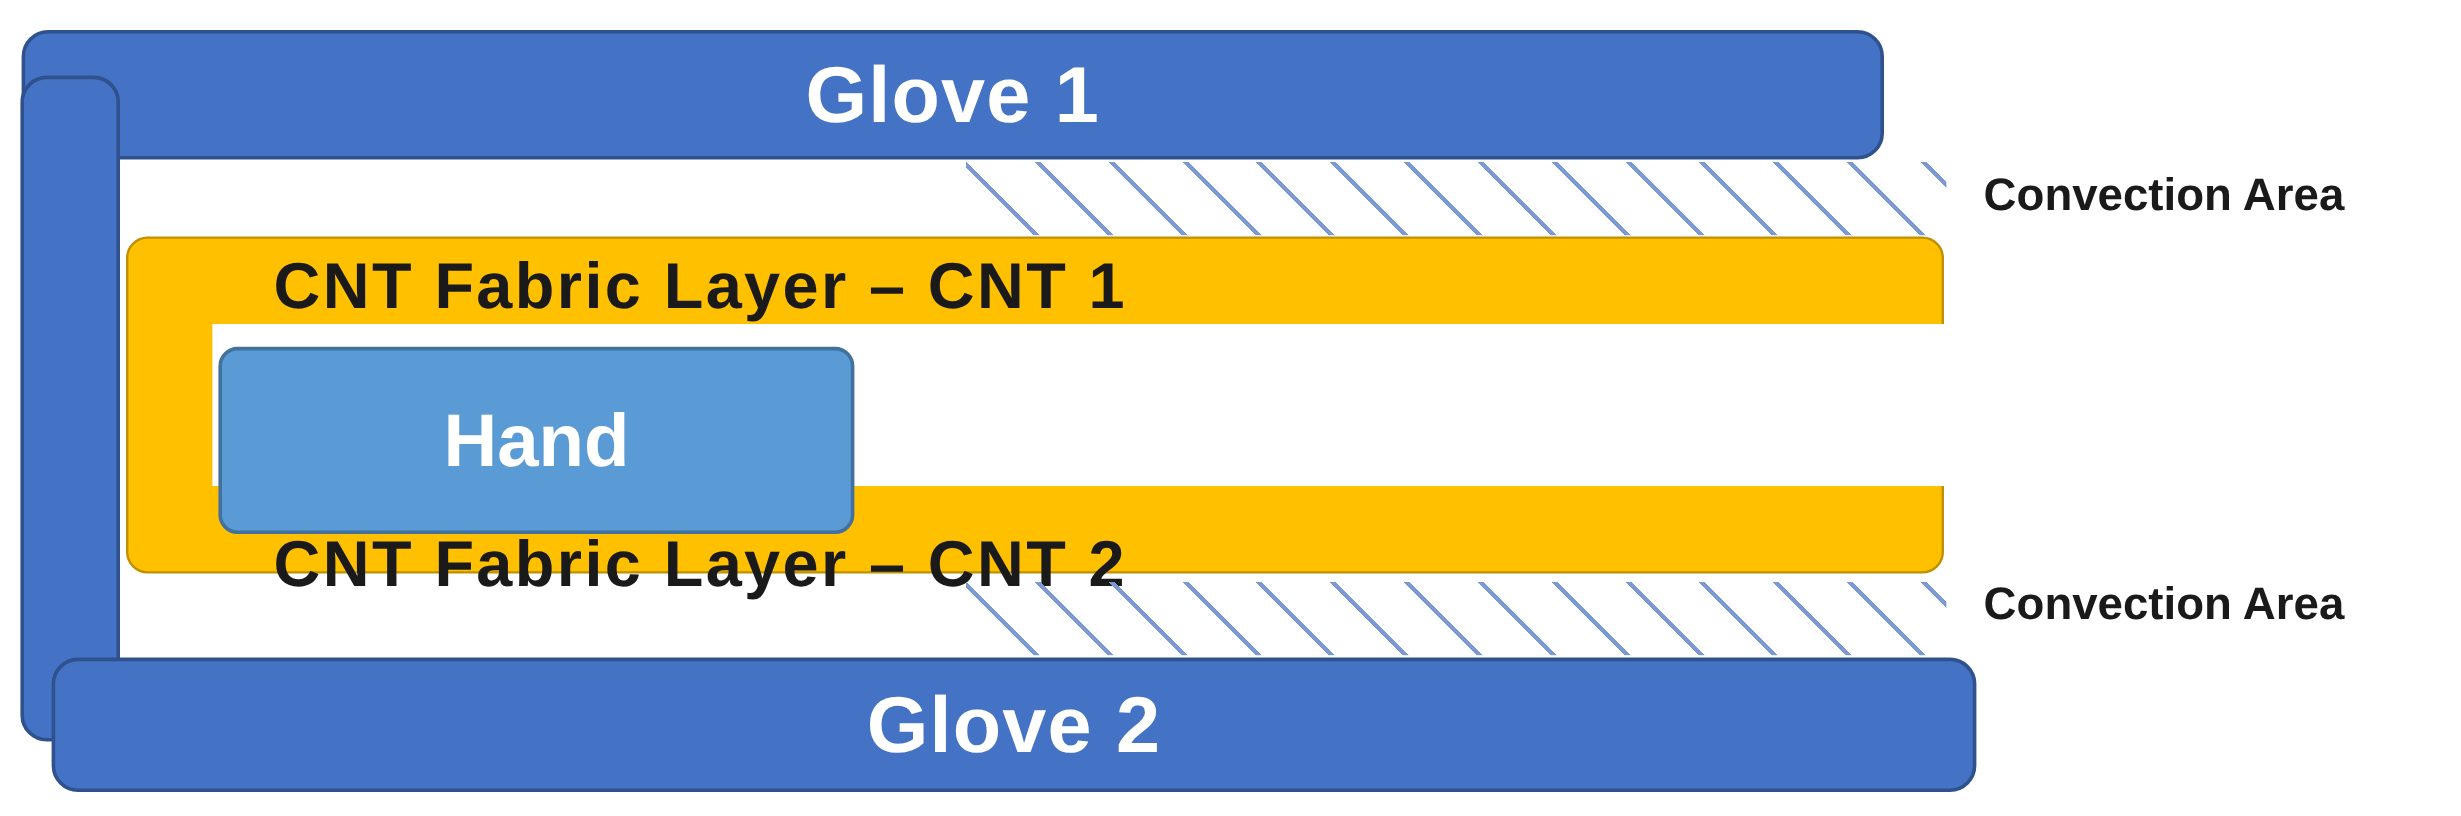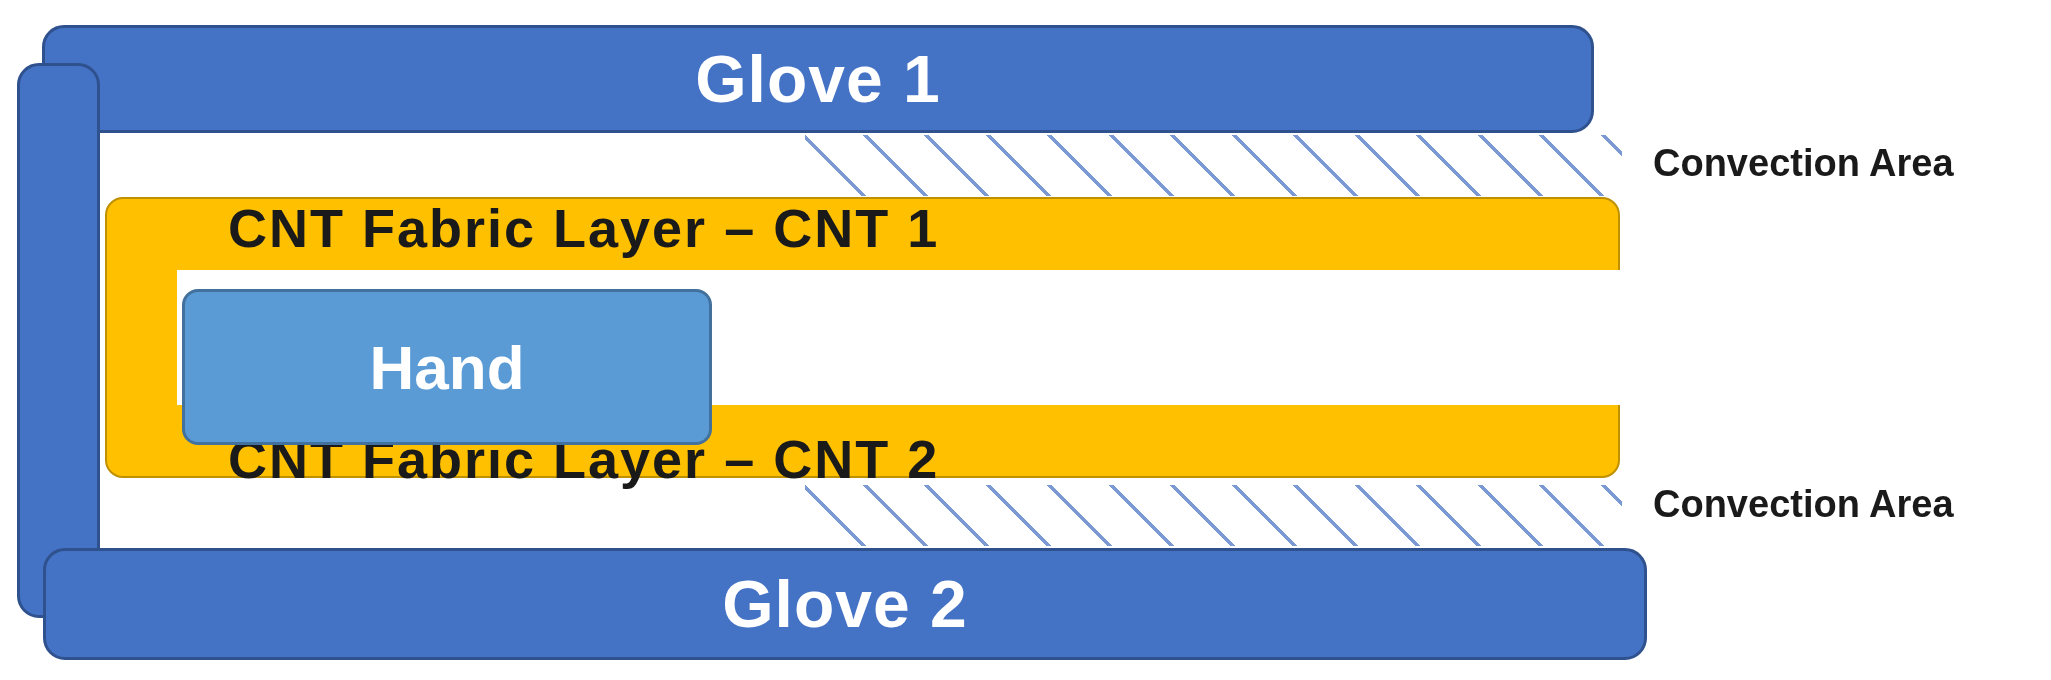--- a/index.html
+++ b/index.html
@@ -22,41 +22,41 @@
   }
   .bar{position:absolute;box-sizing:border-box;display:flex;align-items:center;justify-content:center;}
   .glove{
     background:var(--glove-blue);
     border:3px solid var(--glove-border);
     border-radius:22px;
     color:var(--text-white);
     font-size:66px;
     letter-spacing:1px;
   }
-  .glove1{left:18px;top:25px;width:1552px;height:108px;margin-left:24px;}
+  .glove1{left:18px;top:25px;width:1552px;height:108px;}
   .glove2{left:1px;top:548px;width:1604px;height:112px;margin-left:42px;}
   .left-column{
     position:absolute;left:17px;top:63px;width:83px;height:555px;
     background:var(--glove-blue);
     border:3px solid var(--glove-border);
     border-radius:22px;box-sizing:border-box;
   }
   .cnt-assembly{
     position:absolute;left:105px;top:197px;width:1515px;height:281px;
     background:var(--cnt-yellow);
     border:2px solid var(--cnt-border);
     border-radius:18px;box-sizing:border-box;
   }
   .cavity{
     position:absolute;left:177px;top:270px;width:1455px;height:135px;
     background:#fff;
   }
   .cnt-label{
     position:absolute;left:228px;height:73px;
-    display:flex;align-items:flex-start;
+    display:flex;align-items:flex-end;
     color:var(--label-black);font-size:54px;letter-spacing:2px;white-space:nowrap;
   }
   .cnt1-label{top:197px;}
   .cnt2-label{top:428px;}
   .hand{
     left:182px;top:289px;width:530px;height:156px;
     background:var(--hand-blue);
     border:3px solid var(--hand-border);
     border-radius:16px;
     color:var(--text-white);font-size:62px;

